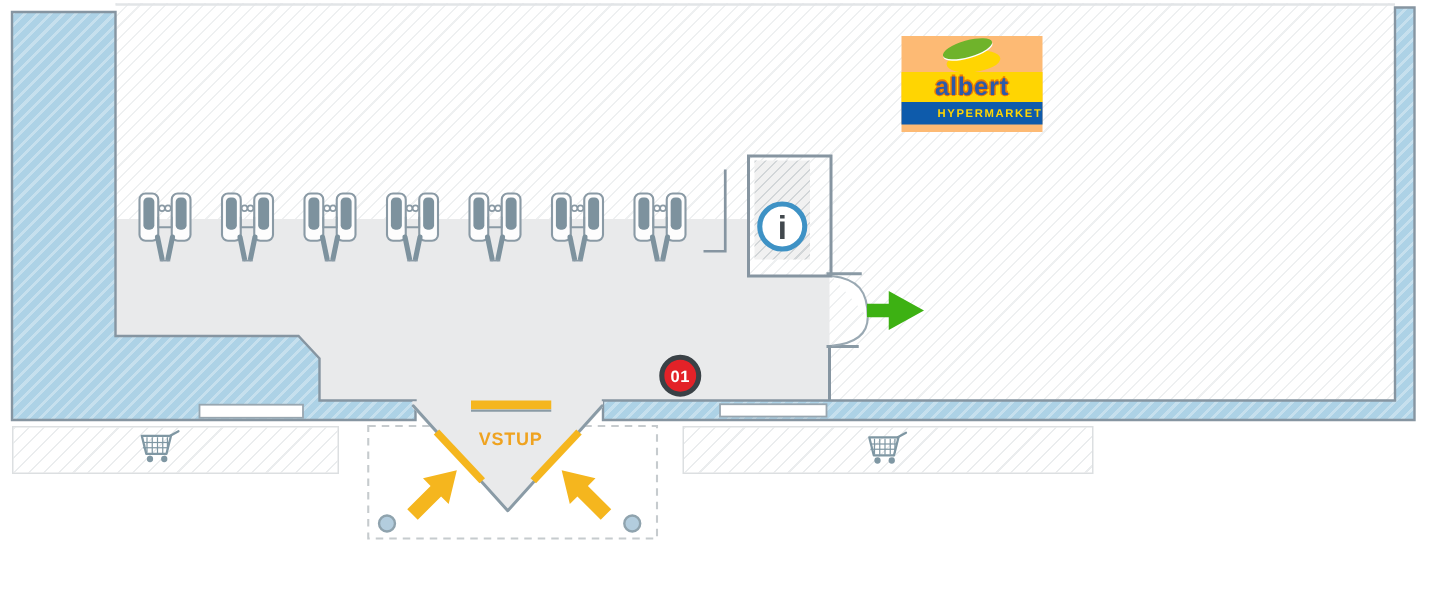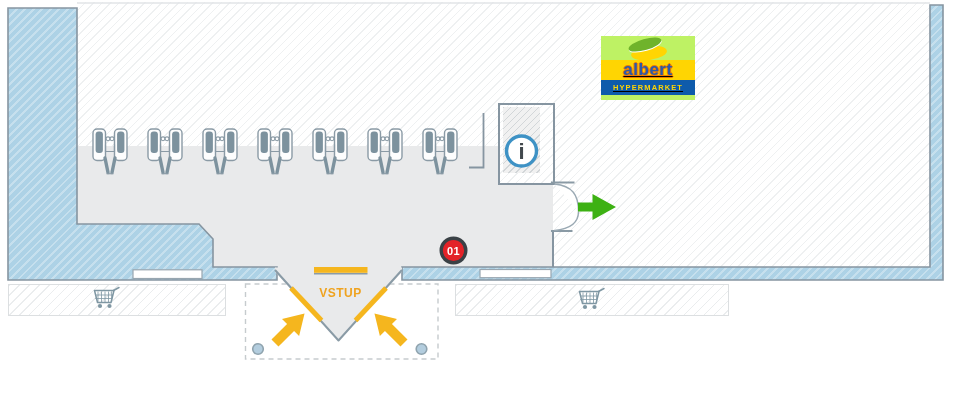--- a/index.html
+++ b/index.html
@@ -34,28 +34,28 @@
   .cart-zone{
     position:absolute;height:30px;border:1px solid #dcdfe1;background-color:#fff;
     background-image:repeating-linear-gradient(135deg,rgba(210,215,218,.45) 0,rgba(210,215,218,.45) 1px,transparent 1px,transparent 7px);
   }
   .cart-zone-left{left:8px;top:284px;width:216px;}
   .cart-zone-right{left:455px;top:284px;width:272px;}
 
   svg.overlay{position:absolute;left:0;top:0;}
 
   
-  .logo{position:absolute;left:601px;top:36px;width:94px;height:64px;background:#bef264;text-decoration:underline;}
+  .logo{position:absolute;left:601px;top:24px;width:94px;height:64px;background:#fdba74;}
   .logo .leafwrap{position:relative;height:24px;}
   .leaf-yellow{position:absolute;left:30px;top:10px;width:36px;height:14px;background:#FFD502;border-radius:50%;transform:rotate(-7deg);}
   .leaf-green{position:absolute;left:27px;top:3px;width:34px;height:11px;background:#6FB32B;border-radius:50%;transform:rotate(-16deg);box-shadow:0 1px 0 #fff;}
   .band-yellow{height:20px;background:#FFD502;text-align:center;line-height:19px;
     font-size:17px;font-weight:bold;color:#2D5AA8;letter-spacing:.5px;
     text-shadow:1px 0 #EE7D00,-1px 0 #EE7D00,0 1px #EE7D00,0 -1px #EE7D00;}
-  .band-blue{height:15px;background:#0E5BAB;text-align:center;line-height:15px;
+  .band-blue{height:15px;background:#0E5BAB;text-align:right;line-height:15px;
     font-size:7.5px;font-weight:bold;color:#FFD502;letter-spacing:1.1px;}
 
   .svg-label{font-family:"Liberation Sans",sans-serif;}
 </style>
 </head>
 <body>
 
 <div id="stage">
 
   <div class="interior-hatch"></div>

